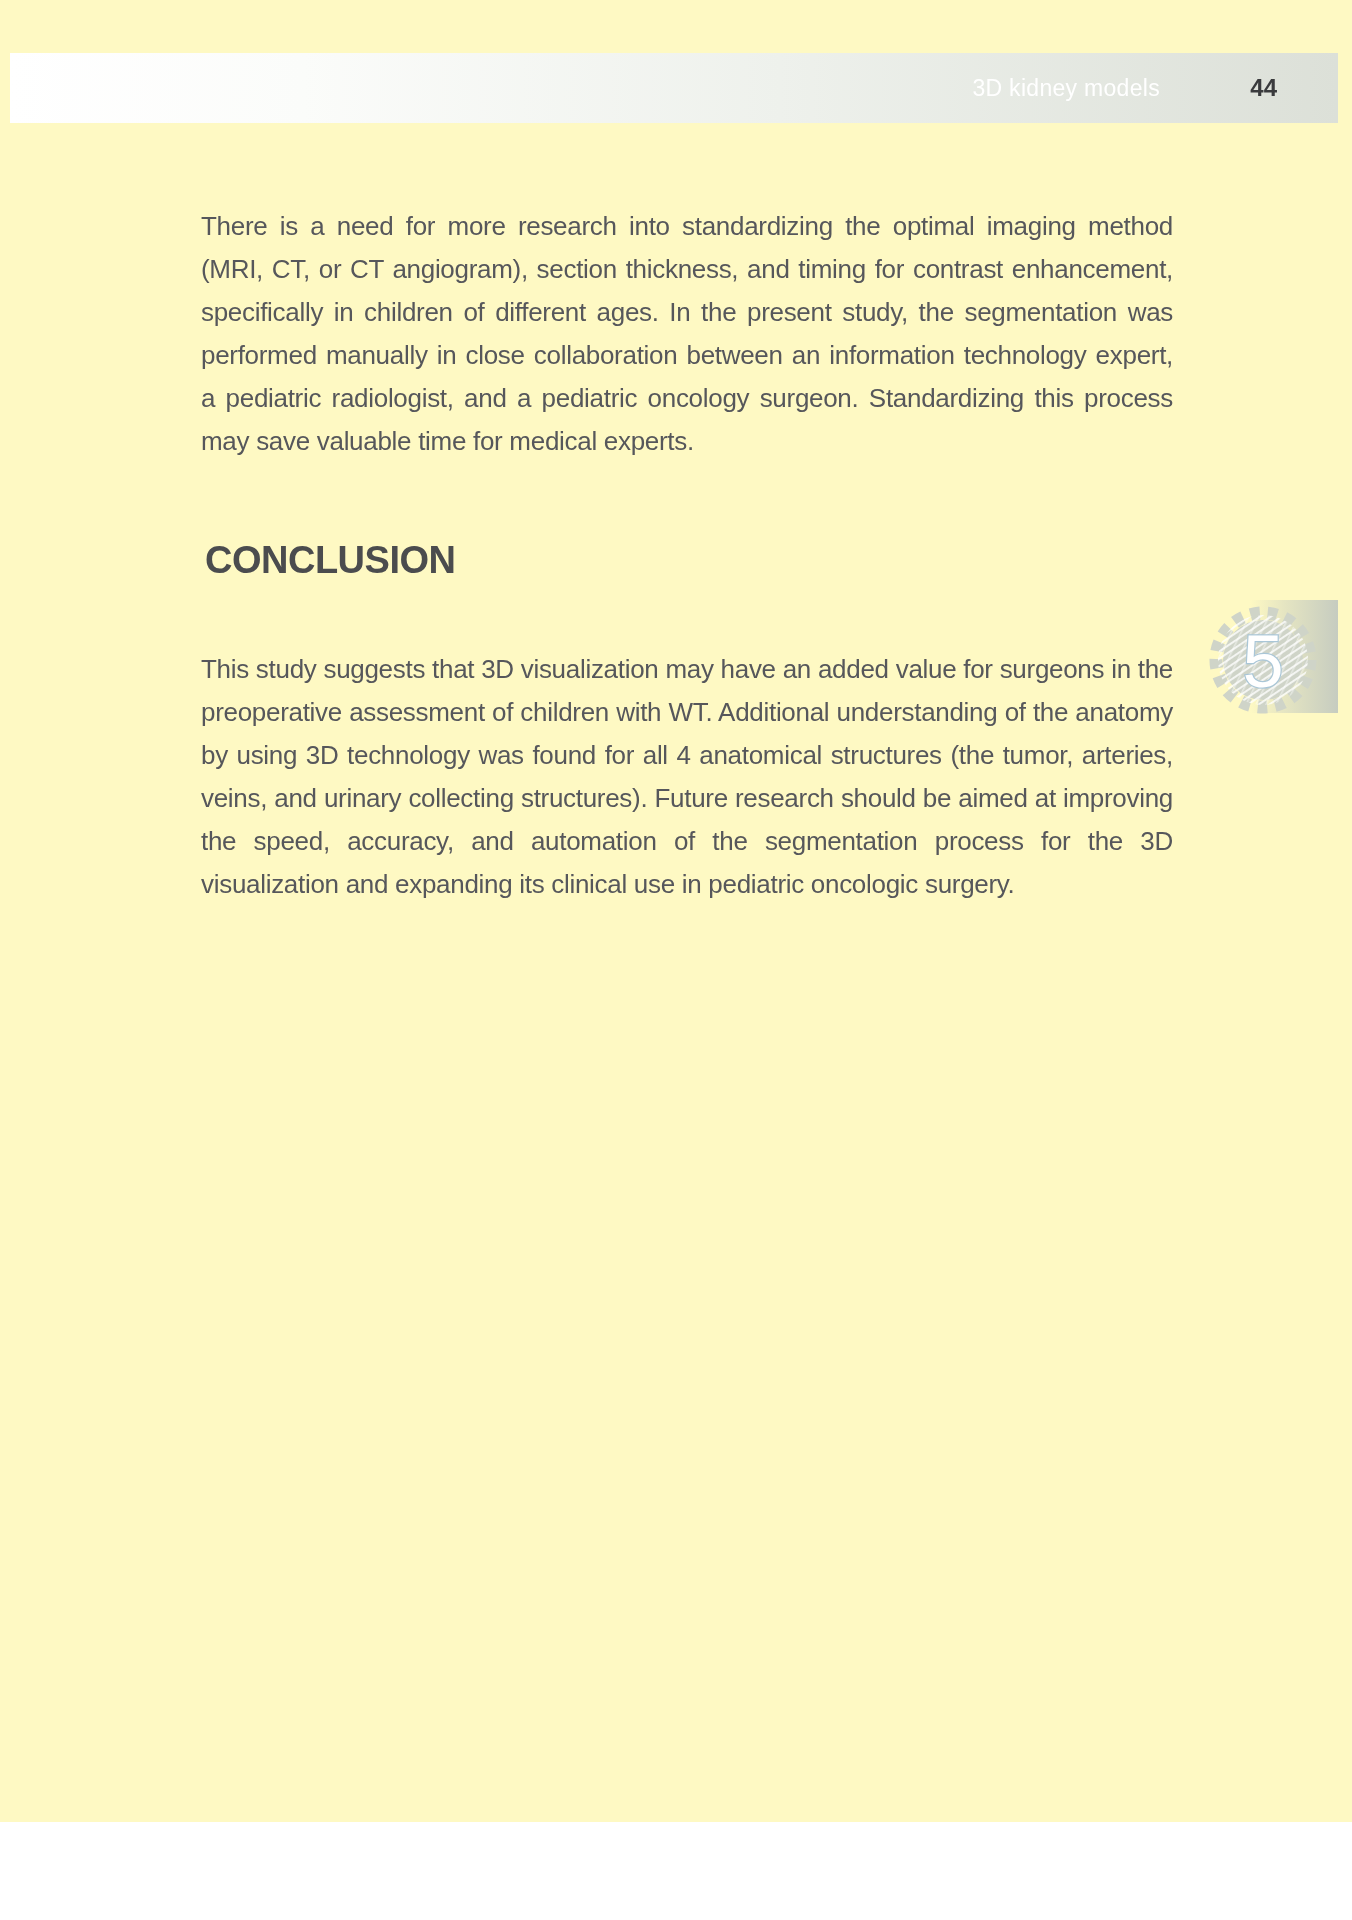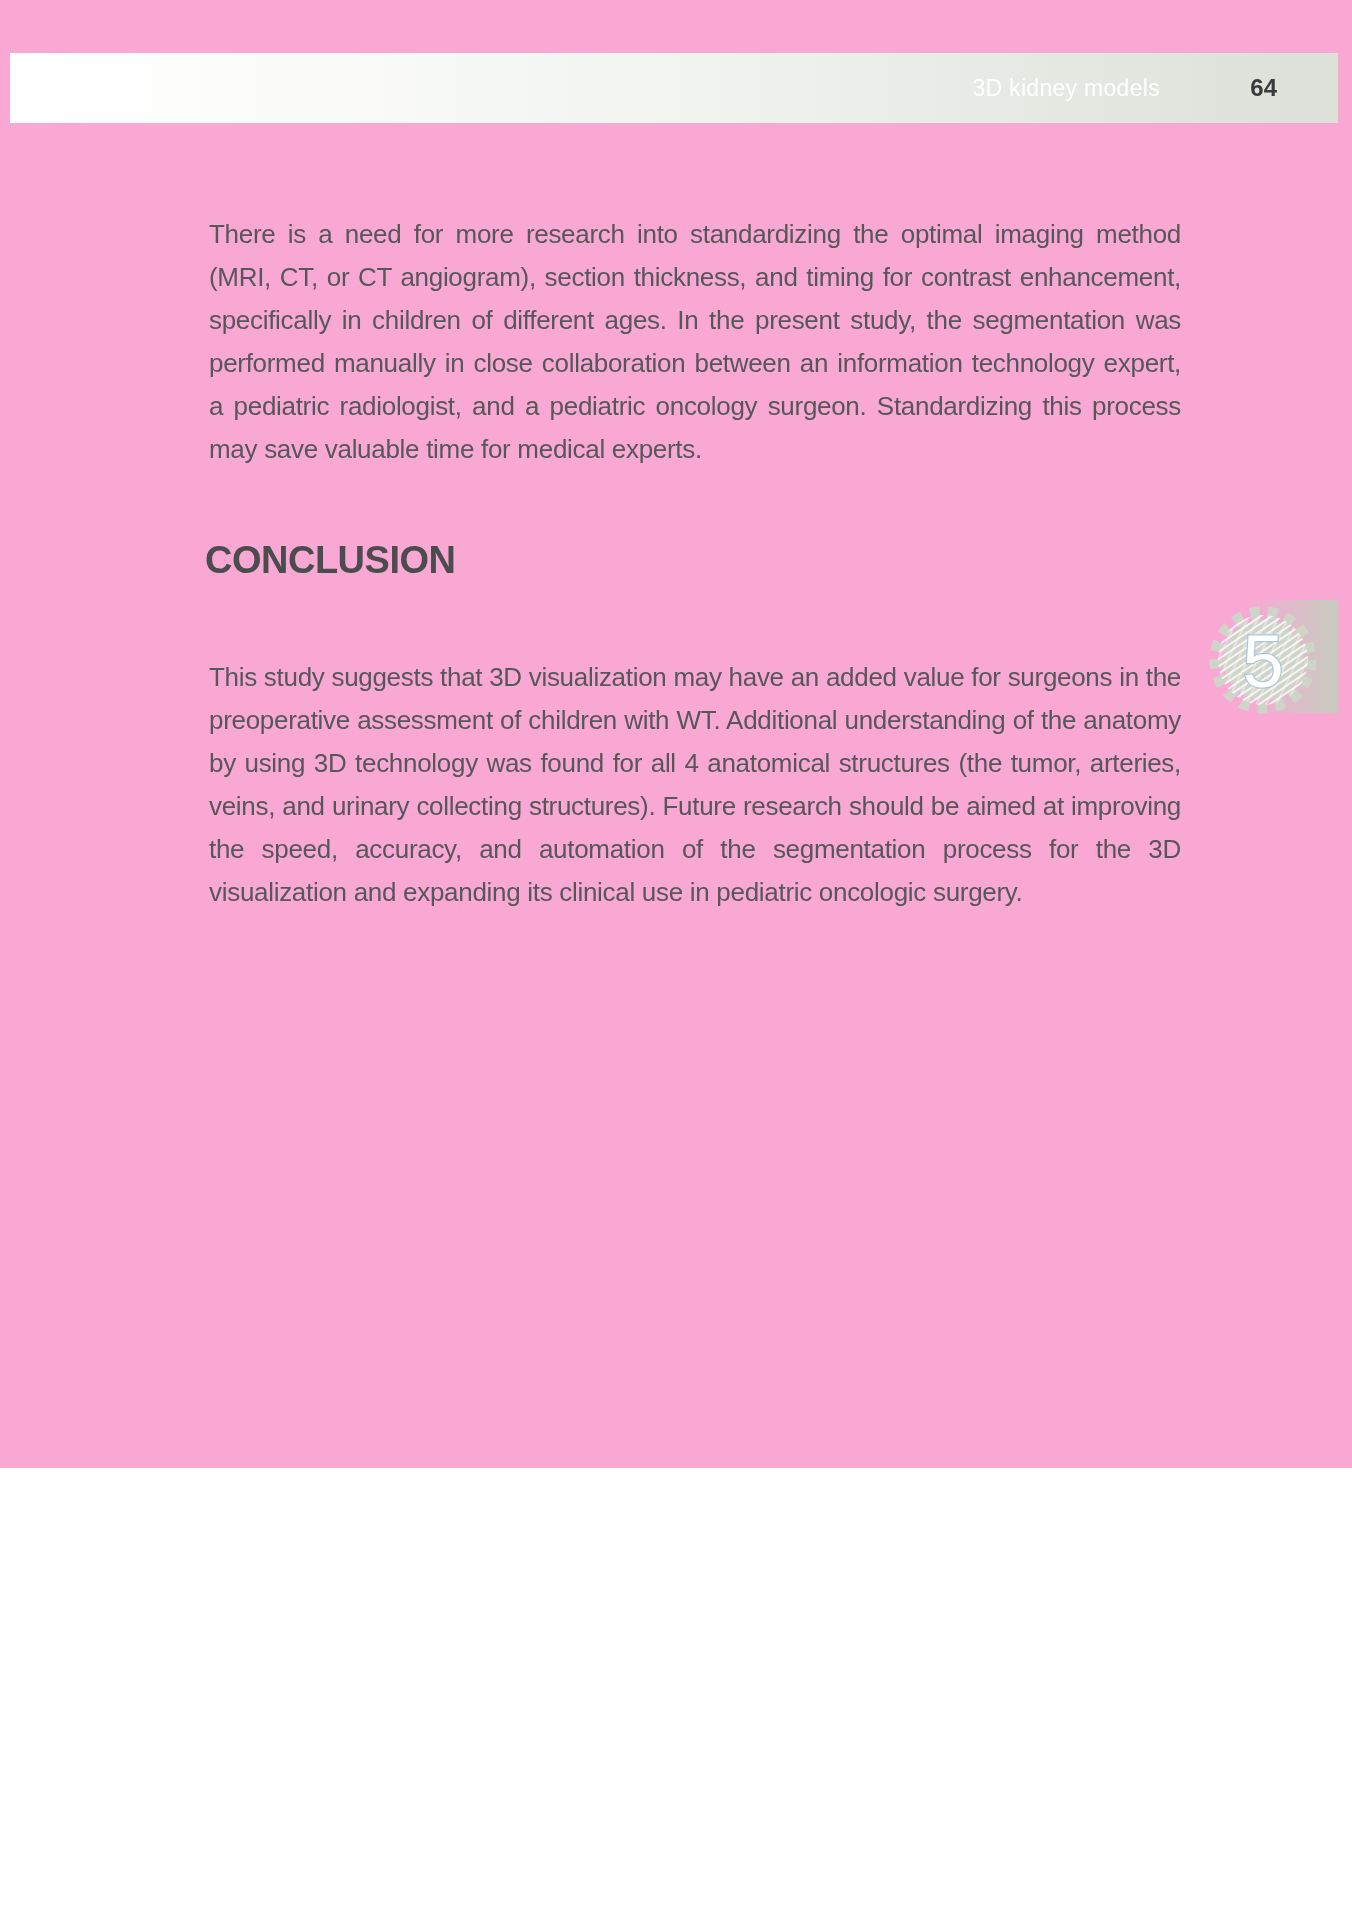--- a/index.html
+++ b/index.html
@@ -1,20 +1,20 @@
 <!DOCTYPE html>
 <html><head>
 <meta charset="utf-8">
 <style>
   html, body { margin: 0; padding: 0; background: #ffffff; }
   .page {
     position: relative;
     width: 1352px;
-    height: 1468px;
-    background: #f9a8d4;
+    height: 1822px;
+    background: #fef9c3;
     overflow: hidden;
     font-family: "Liberation Sans", sans-serif;
     text-decoration: underline;
   }
 
   
   .header-band {
     position: absolute;
     left: 10px;
     top: 53px;
@@ -41,21 +41,21 @@
     color: #3a3b3d;
     font-size: 24px;
     font-weight: 700;
   }
 
   
   .body-par {
     position: absolute;
     left: 193px;
     width: 972px;
-    margin: 16px;
+    margin: 8px;
     color: #56575b;
     font-size: 26px;
     font-weight: 300;
     letter-spacing: -0.3px;
     line-height: 43px;
     text-align: justify;
     text-justify: inter-word;
   }
   #paragraph-1 { top: 197px; }
   #paragraph-2 { top: 640px; }
@@ -94,21 +94,21 @@
     paint-order: stroke;
   }
 </style>
 </head>
 <body>
 
 <div class="page">
 
   <div class="header-band">
     <span class="header-title">3D kidney models</span>
-    <span class="header-pagenum">64</span>
+    <span class="header-pagenum">44</span>
   </div>
 
   <p class="body-par" id="paragraph-1">There is a need for more research into standardizing the optimal imaging method (MRI, CT, or CT angiogram), section thickness, and timing for contrast enhancement, specifically in children of different ages. In the present study, the segmentation was performed manually in close collaboration between an information technology expert, a pediatric radiologist, and a pediatric oncology surgeon. Standardizing this process may save valuable time for medical experts.</p>
 
   <h2 class="section-heading">CONCLUSION</h2>
 
   <p class="body-par" id="paragraph-2">This study suggests that 3D visualization may have an added value for surgeons in the preoperative assessment of children with WT. Additional understanding of the anatomy by using 3D technology was found for all 4 anatomical structures (the tumor, arteries, veins, and urinary collecting structures). Future research should be aimed at improving the speed, accuracy, and automation of the segmentation process for the 3D visualization and expanding its clinical use in pediatric oncologic surgery.</p>
 
   <div class="chapter-band"></div>
 

